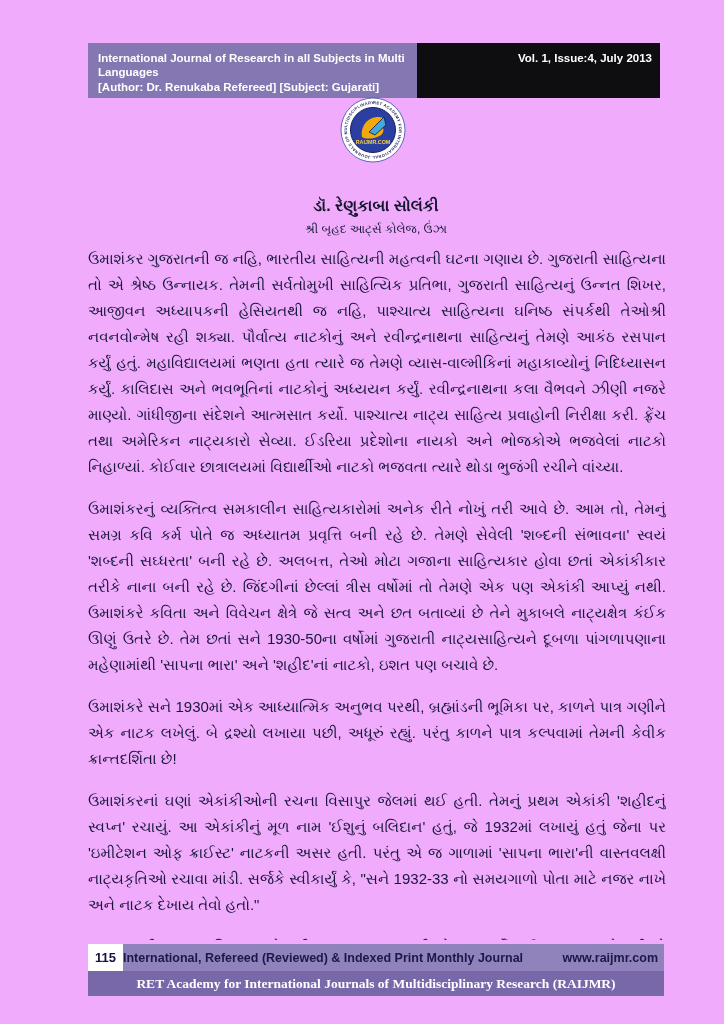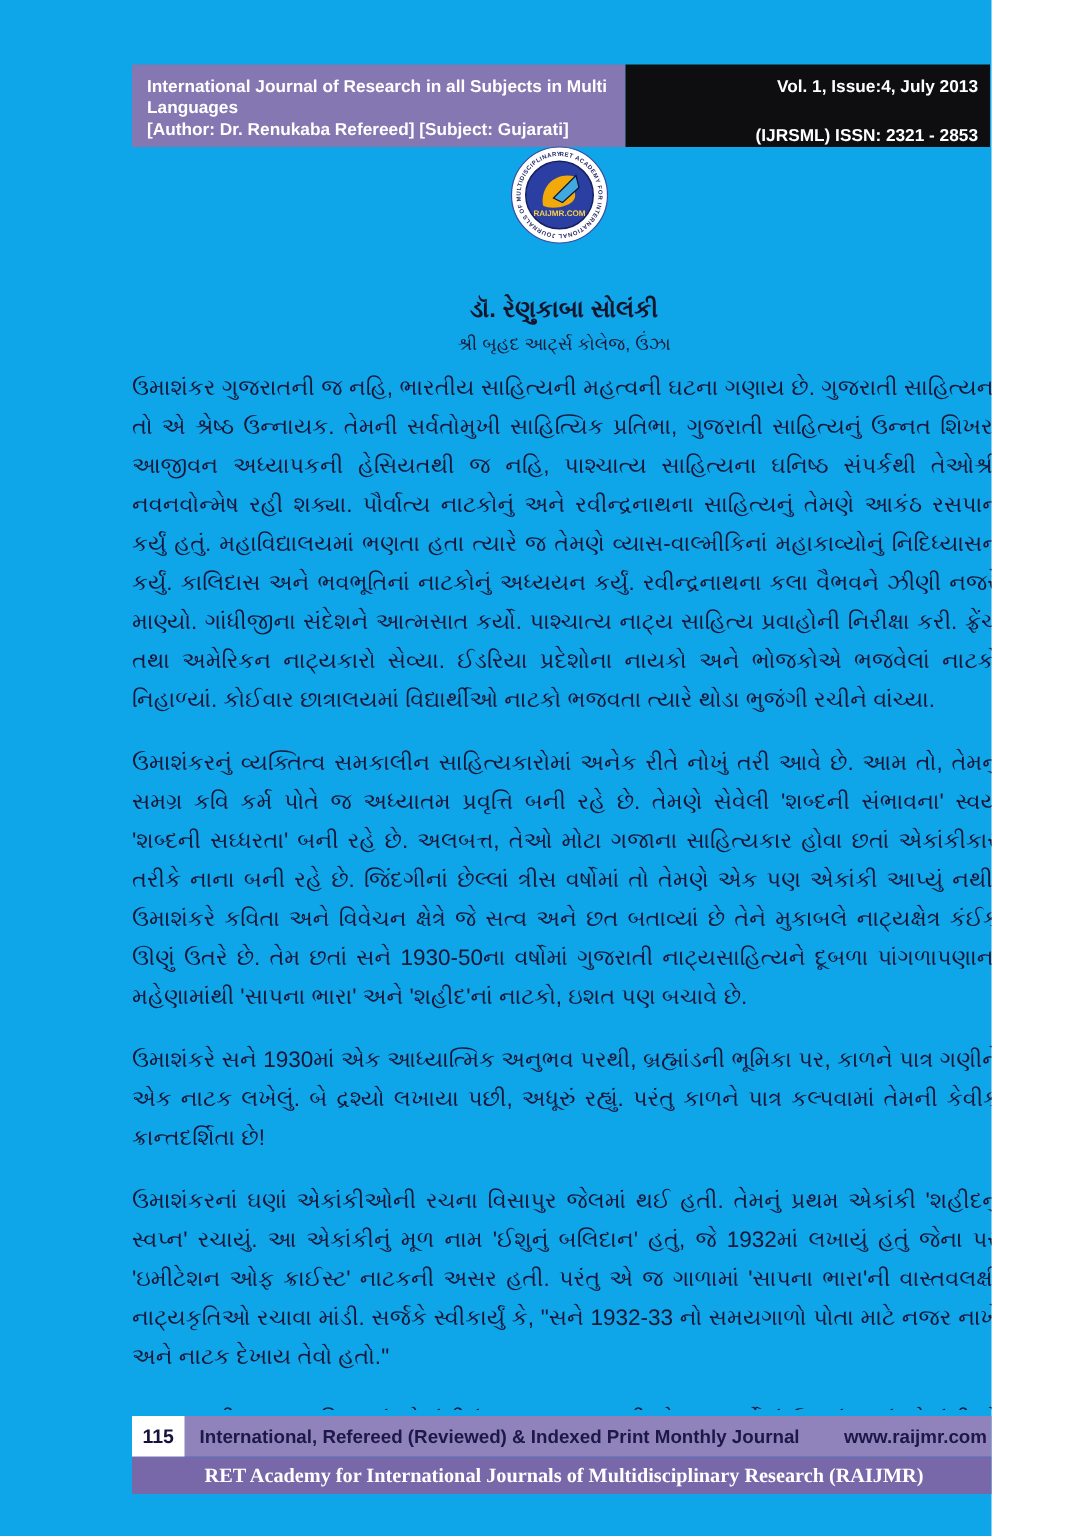--- a/index.html
+++ b/index.html
@@ -1,18 +1,18 @@
 <!DOCTYPE html>
 <html><head>
 <meta charset="utf-8">
 <style>
   * { margin:0; padding:0; box-sizing:border-box; }
   html,body { background:#ffffff; }
   .page {
-    position:relative; width:661px; height:1024px; background:#0ea5e9;
+    position:relative; width:724px; height:1024px; background:#f0abfc;
     font-family:"Liberation Sans", sans-serif; overflow:hidden;
   }
   
   .header { position:absolute; left:88px; top:43px; width:572px; height:55px; display:flex; }
   .header-left {
     width:329px; background:#8477b2; color:#ffffff; padding:8px 6px 8px 10px;
     display:flex; flex-direction:column; justify-content:space-between;
     font-size:11.5px; font-weight:bold; line-height:1.25;
   }
   .header-right {
@@ -47,41 +47,40 @@
   
   .footer { position:absolute; left:88px; top:944px; width:576px; }
   .footer-row1 {
     height:27px; background:#9083bb; display:flex; align-items:center;
     color:#1c1847; font-size:12.5px; font-weight:bold;
   }
   .page-number {
     background:#ffffff; color:#15123f; height:100%; display:flex; align-items:center;
     padding:0 7px; font-size:13px; font-weight:bold;
   }
-  .footer-journal-type { padding-left:10px; }
+  .footer-journal-type { padding-left:0; }
   .footer-website { margin-left:auto; padding-right:6px; }
   .footer-row2 {
     height:25px; background:#7867a9; color:#ffffff; text-align:center;
     line-height:25px; font-family:"Liberation Serif", serif;
     font-size:13.5px; font-weight:bold;
   }
 </style>
 </head>
 <body>
 
 <div class="page">
 
   <div class="header">
     <div class="header-left">
       <div>International Journal of Research in all Subjects in Multi Languages</div>
       <div>[Author: Dr. Renukaba Refereed] [Subject: Gujarati]</div>
     </div>
     <div class="header-right">
       <div>Vol. 1, Issue:4, July  2013</div>
-      <div>(IJRSML)  ISSN: 2321 - 2853</div>
     </div>
   </div>
 
   <div class="logo-wrap">
     <svg width="66" height="66" viewBox="0 0 66 66">
       <circle cx="33" cy="33" r="32" fill="#ffffff" stroke="#3a4aa0" stroke-width="0.8"></circle>
       <defs>
         <path id="ringpath" d="M 33,7 a 26,26 0 1 1 -0.01,0 z"></path>
       </defs>
       <text font-size="4" fill="#2a2a66" letter-spacing="0.35" font-weight="bold">

